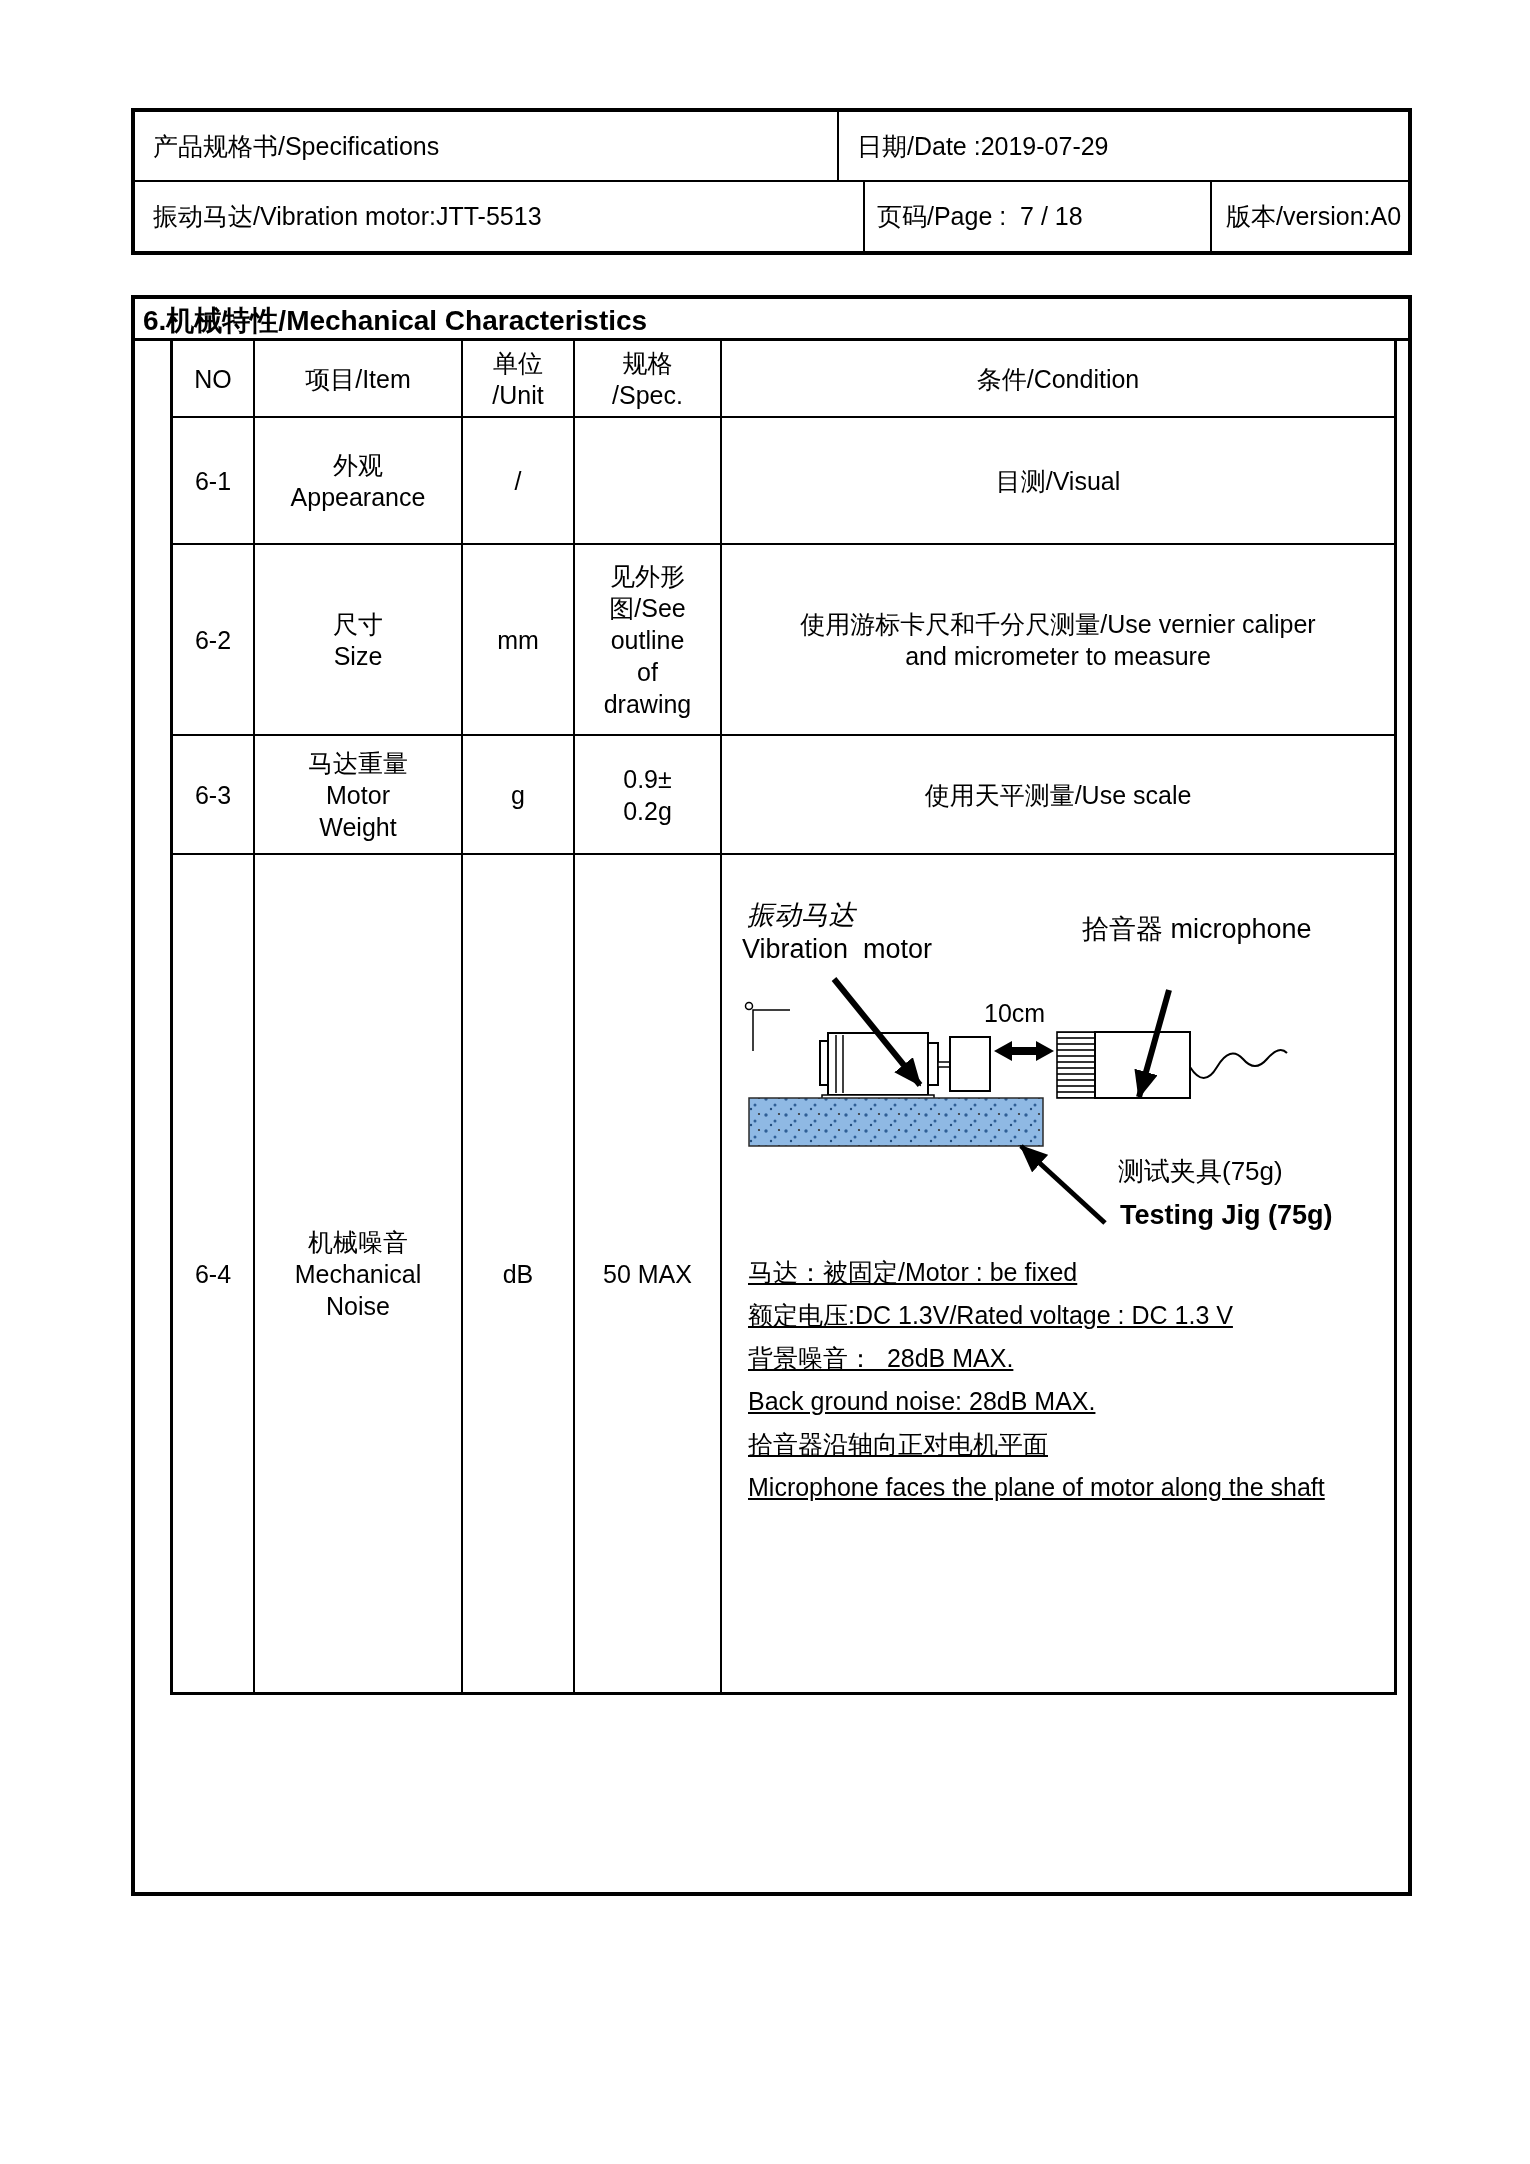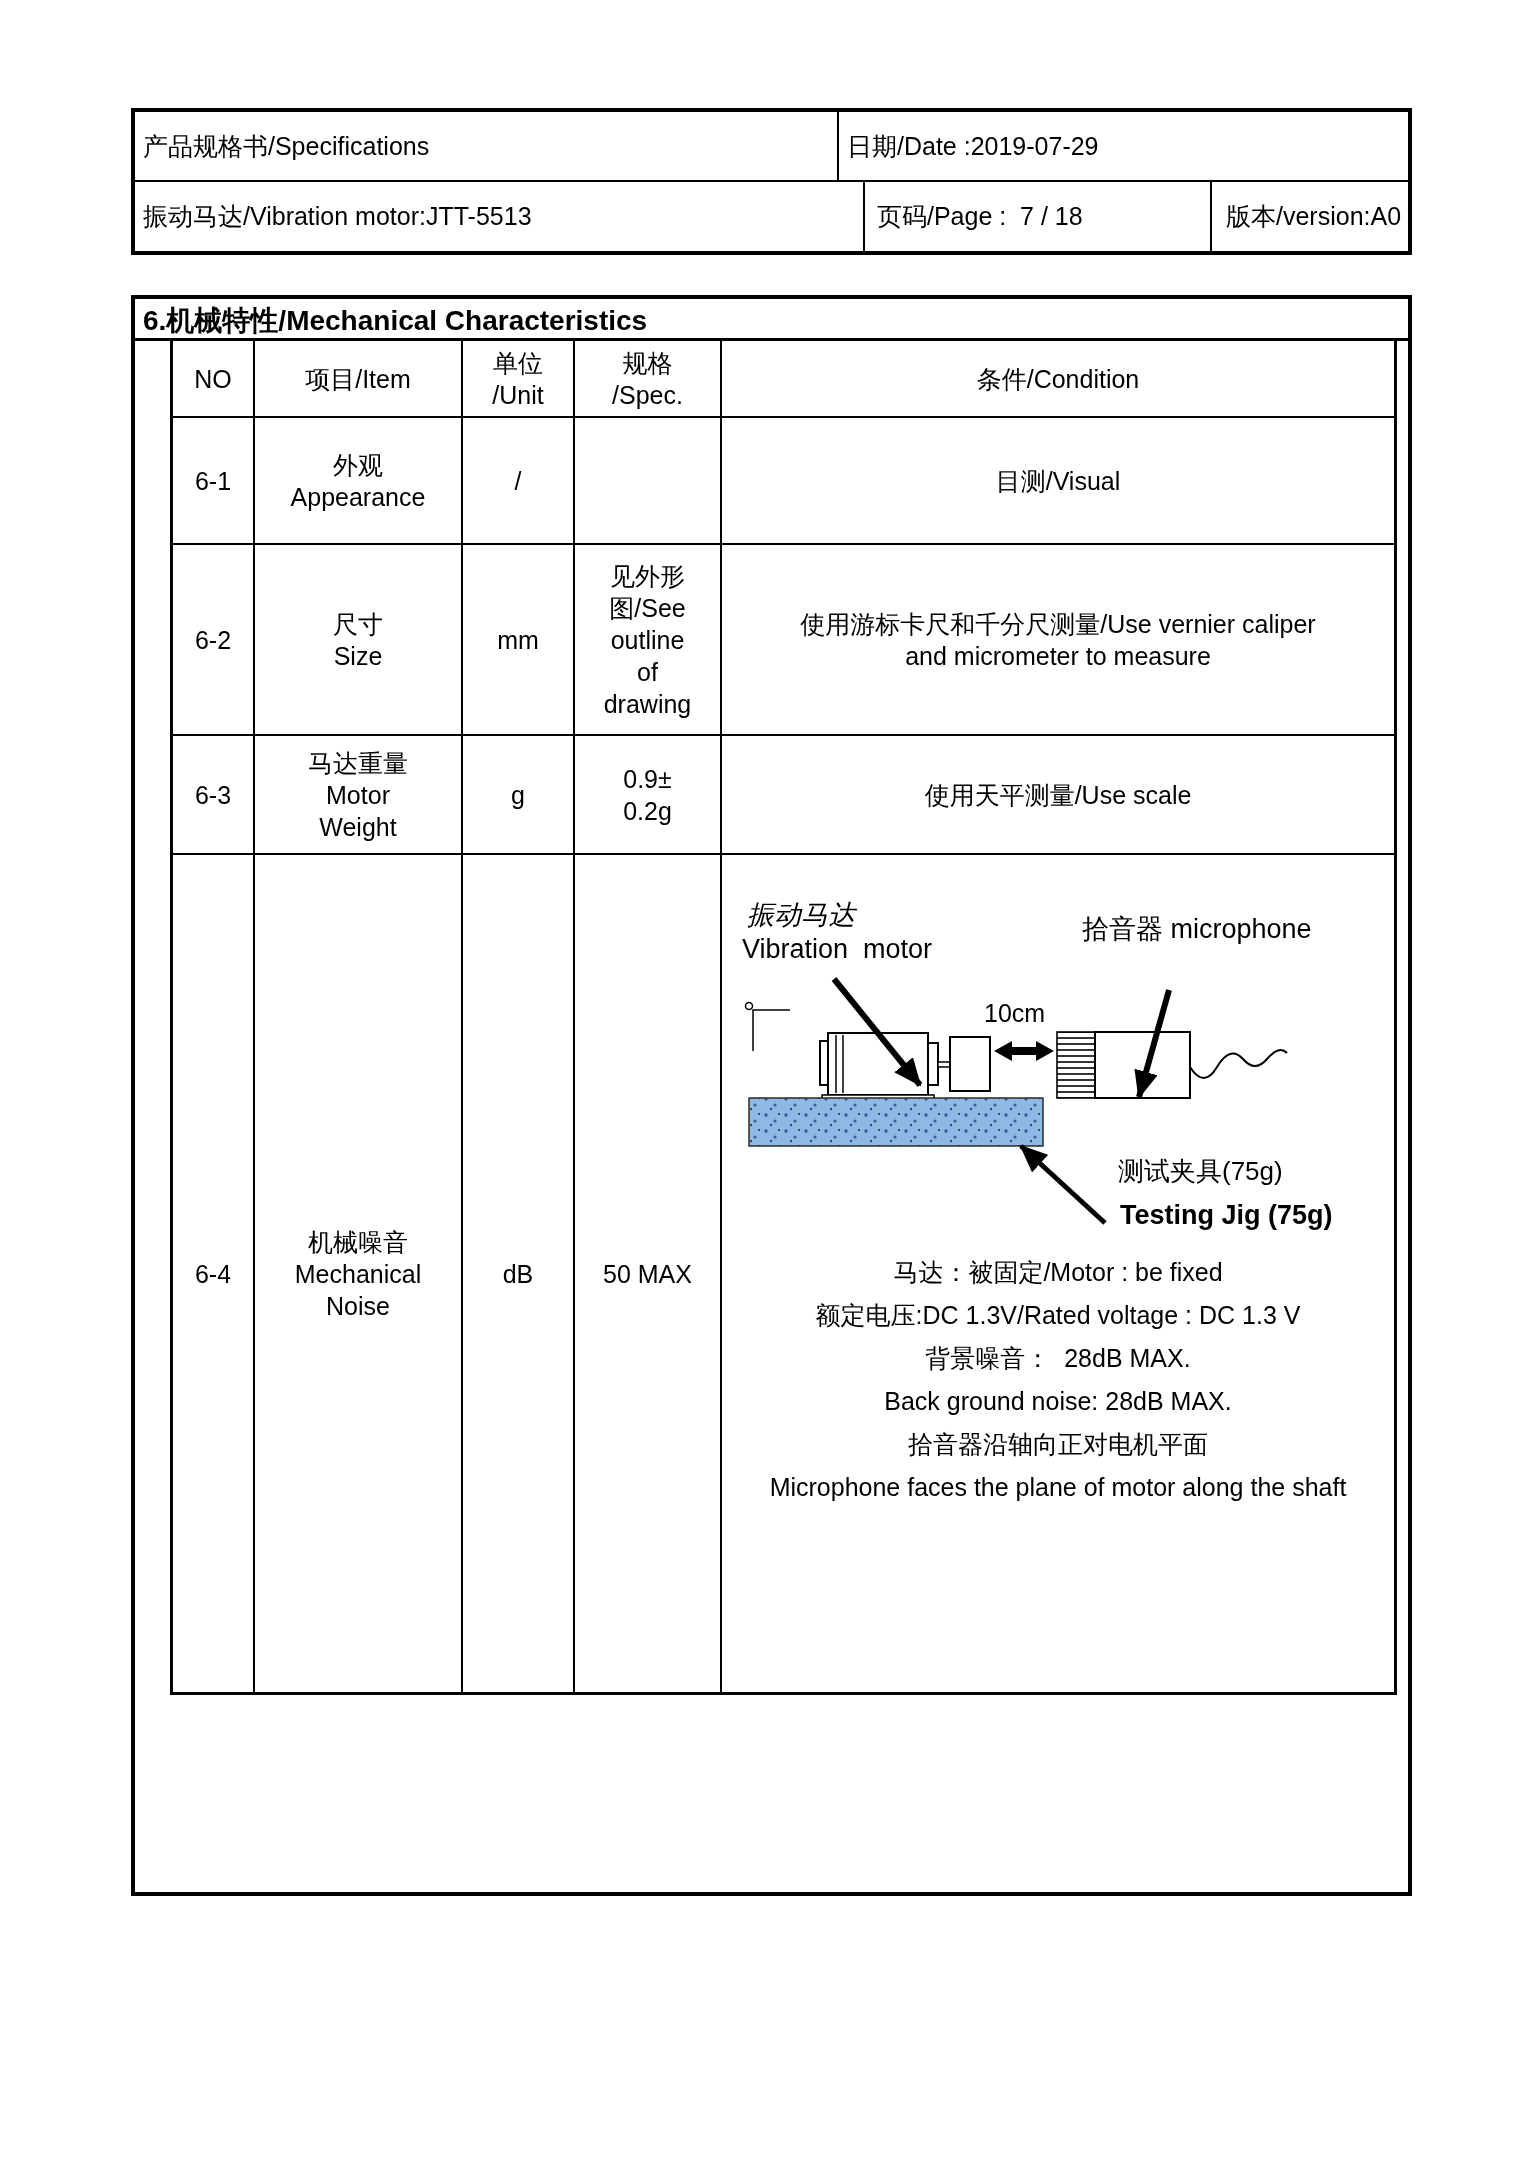--- a/index.html
+++ b/index.html
@@ -18,21 +18,21 @@
     border:4px solid #000;box-sizing:border-box;
     display:flex;flex-direction:column;
   }
   .hdr-row{display:flex;box-sizing:border-box;}
   .hdr-row1{height:70px;border-bottom:2px solid #000;}
   .hdr-row2{flex:1;gap:18px;}
   .hdr-cell{
     display:flex;align-items:center;
     box-sizing:border-box;
     font-size:25px;
-    padding-left:8px;
+    padding-left:18px;
     white-space:pre;
     overflow:hidden;
   }
   .hc-product{width:702px;}
   .hc-date{flex:1;border-left:2px solid #000;}
   .hc-motor{width:702px;}
   .hc-page{width:329px;border-left:2px solid #000;padding-left:12px;margin-left:8px;}
   .hc-version{flex:1;border-left:2px solid #000;padding-left:14px;}
 
   
@@ -86,21 +86,21 @@
   .dg-vib-cn{left:25px;top:44px;font-size:27px;font-style:italic;}
   .dg-vib-en{left:20px;top:78px;font-size:27px;}
   .dg-mic{left:360px;top:58px;font-size:27px;}
   .dg-10cm{left:262px;top:142px;font-size:25px;}
   .dg-jig-cn{left:396px;top:300px;font-size:26px;}
   .dg-jig-en{left:398px;top:344px;font-size:27px;font-weight:bold;}
   .dg-svg{position:absolute;left:0;top:0;width:674px;height:837px;}
   .notes{
     position:absolute;left:26px;top:396px;width:620px;
     font-size:25px;line-height:43px;
-    text-align:center;white-space:pre-wrap;
+    text-align:left;white-space:pre-wrap;text-decoration:underline;
   }
 </style>
 </head>
 <body>
 
 <div class="page">
 
   <div class="hdr-table">
     <div class="hdr-row hdr-row1">
       <div class="hdr-cell hc-product">产品规格书/Specifications</div>

